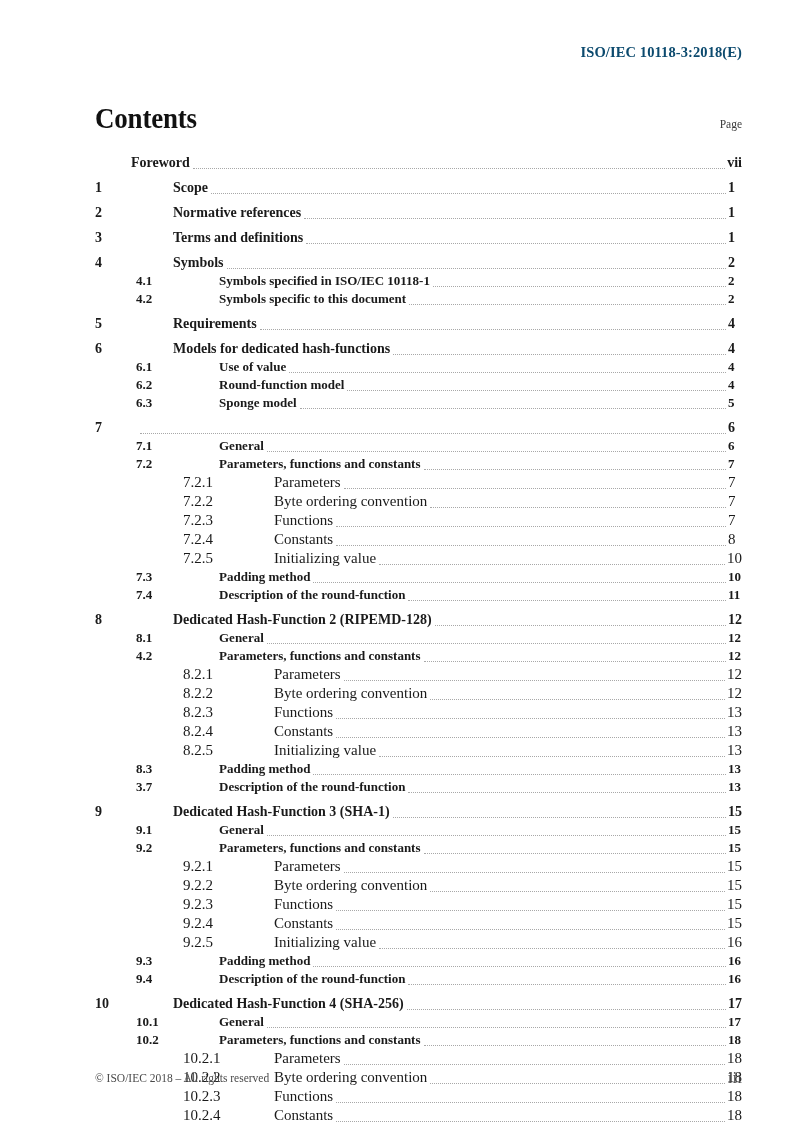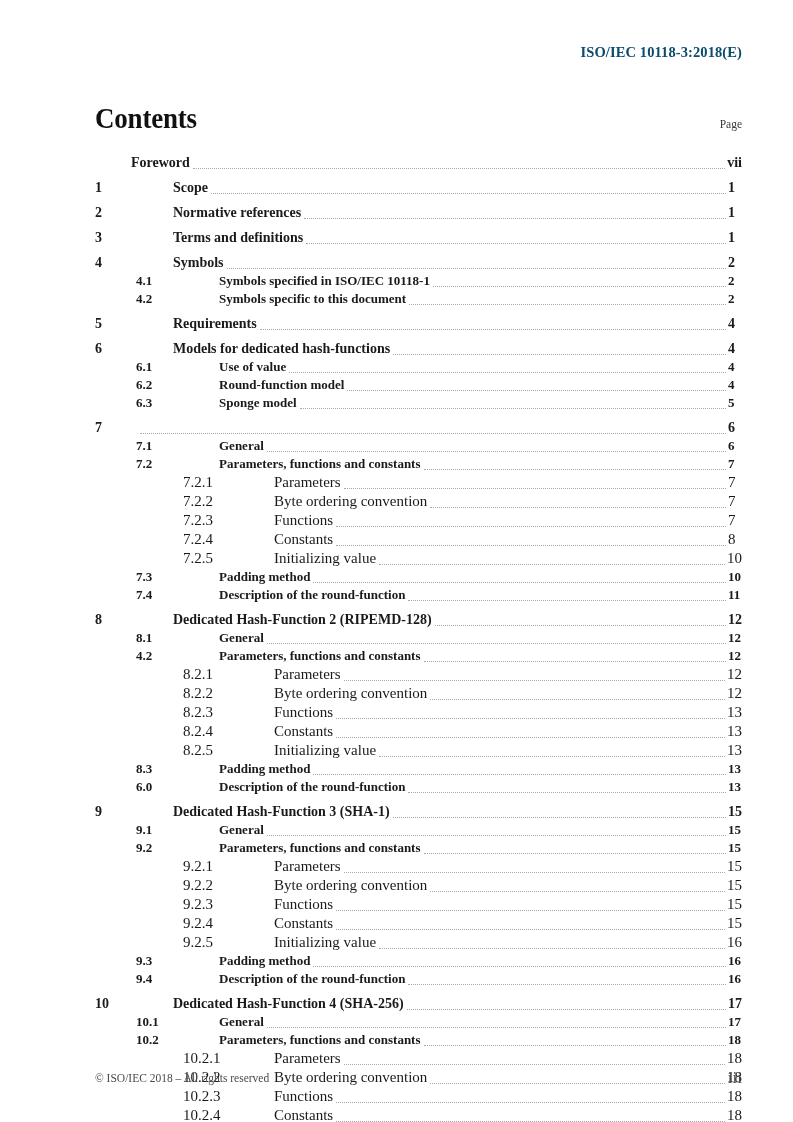--- a/index.html
+++ b/index.html
@@ -365,21 +365,21 @@
         <span class="toc-leader"></span>
         <span class="toc-page">13</span>
       </div>
       <div class="toc-entry lvl2">
         <span class="toc-num">8.3</span>
         <span class="toc-text">Padding method</span>
         <span class="toc-leader"></span>
         <span class="toc-page">13</span>
       </div>
       <div class="toc-entry lvl2">
-        <span class="toc-num">6.0</span>
+        <span class="toc-num">3.7</span>
         <span class="toc-text">Description of the round-function</span>
         <span class="toc-leader"></span>
         <span class="toc-page">13</span>
       </div>
       <div class="toc-entry lvl1">
         <span class="toc-num">9</span>
         <span class="toc-text">Dedicated Hash-Function 3 (SHA-1)</span>
         <span class="toc-leader"></span>
         <span class="toc-page">15</span>
       </div>

